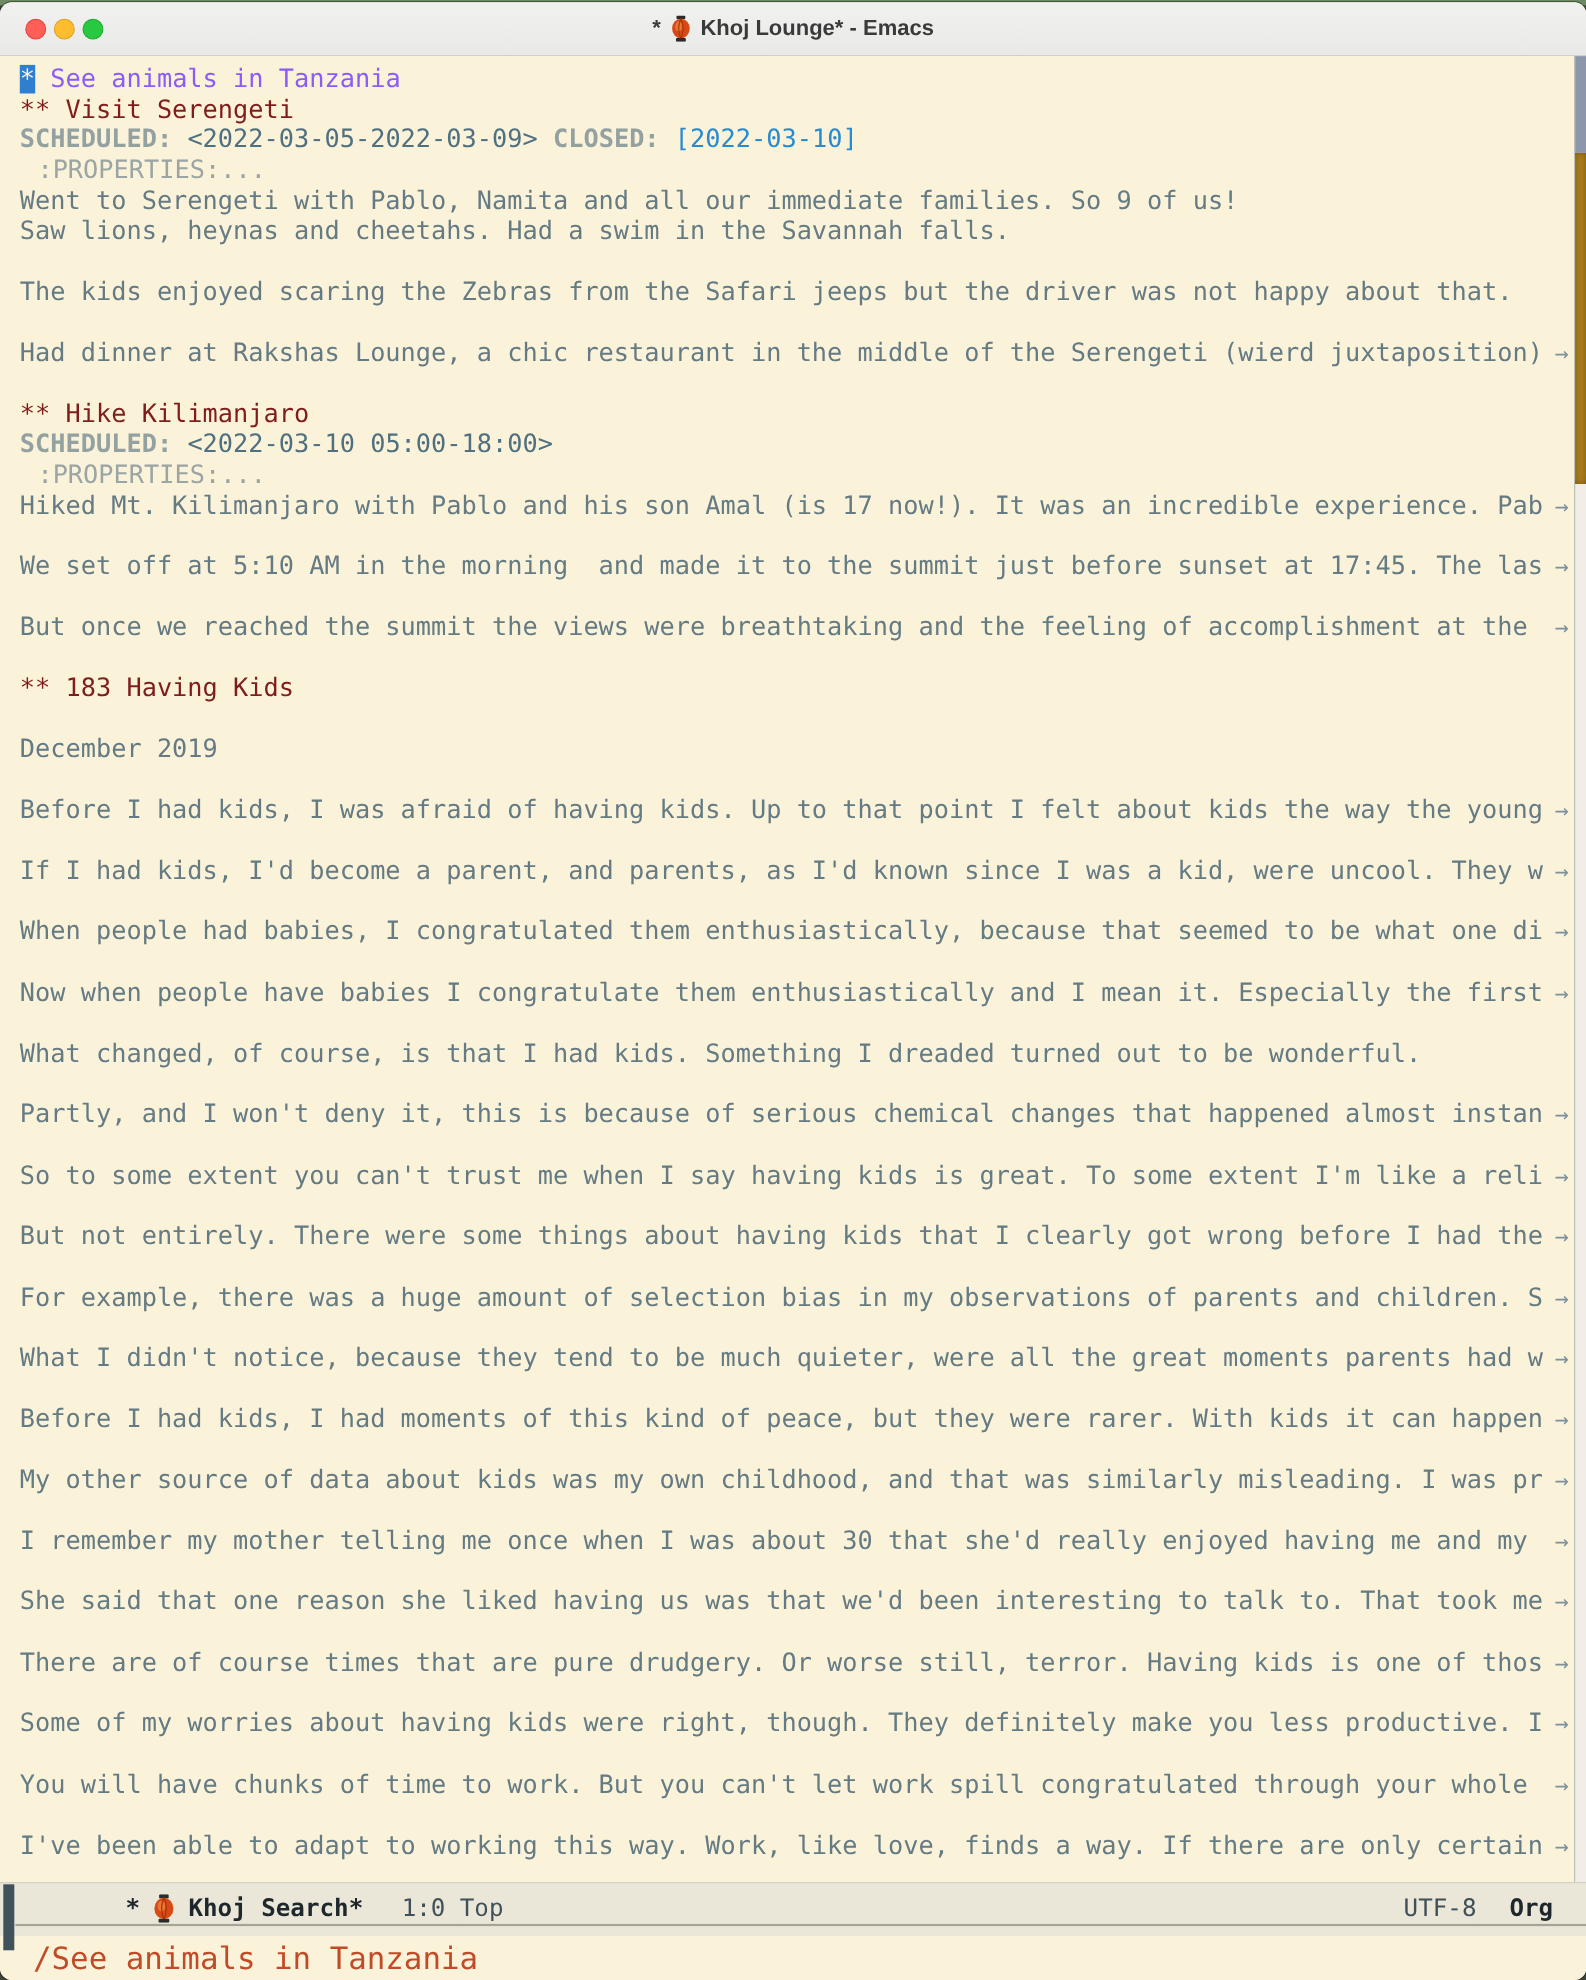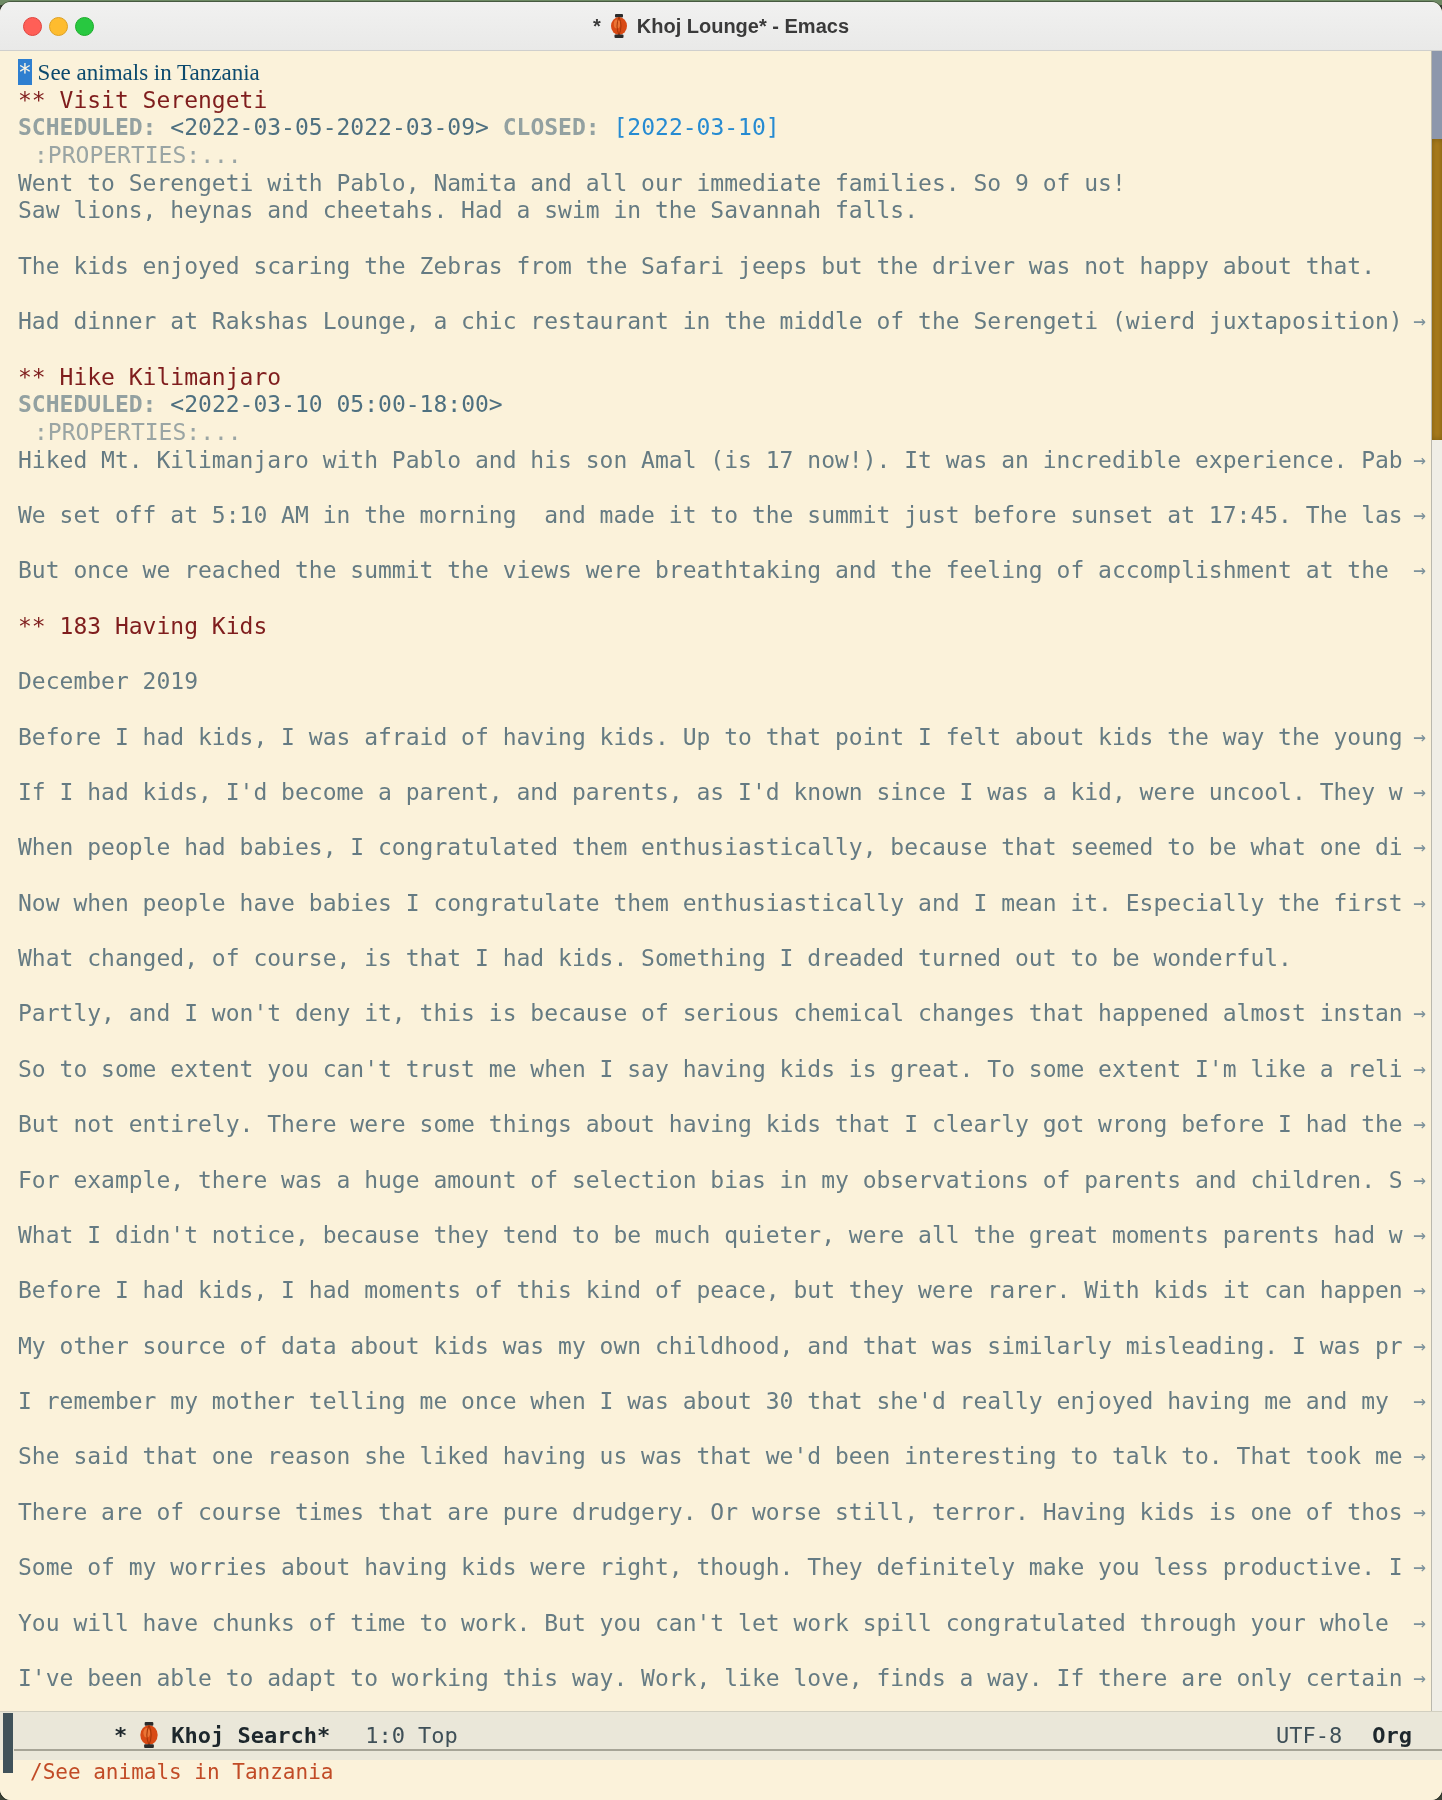--- a/index.html
+++ b/index.html
@@ -17,21 +17,21 @@
   .light.yellow{background:#febc2e;border:1px solid #dea123;}
   .light.green{background:#28c840;border:1px solid #1dad2b;}
   .title-wrap{display:flex;align-items:center;gap:8px;}
   .lantern{display:inline-block;vertical-align:middle;}
   
   .buffer{flex:1 1 auto;position:relative;overflow:hidden;background:#fbf2da;
           font-family:"DejaVu Sans Mono","Liberation Mono",monospace;font-size:23px;line-height:27.7px;}
   .lines{position:absolute;top:8px;left:18px;right:40px;}
   .row{height:27.7px;white-space:pre;position:relative;}
   .s-body{color:#657b83;}
-  .s-h1{color:#0c4a6e;font-family:Liberation Serif, serif;}
+  .s-h1{color:#8b5cf6;}
   .s-h2{color:#7f1d1d;}
   .s-kw{color:#93a1a1;font-weight:bold;}
   .s-props{color:#9aa5a4;margin-left:16px;}
   .s-date{color:#4e7080;}
   .s-link{color:#268bd2;margin-top:42px;}
   .s-cursor{background:#2e7fd0;color:#fdf6e3;}
   .arrow{position:absolute;right:-24px;top:0;color:#7d929b;font-size:21px;}
   
   .scrollbar{position:absolute;top:0;right:0;width:10px;bottom:0;background:#f0eee6;border-left:1px solid #bab8ad;}
   .sb-slate{position:absolute;top:0;left:0;right:0;height:88px;background:#8d97ac;}
@@ -42,22 +42,22 @@
   .ml-underline{position:absolute;left:14px;right:0;top:37px;height:2px;background:#a6a496;}
   .ml-bar{position:absolute;left:3px;top:1px;width:10px;height:60px;background:#40525a;z-index:4;}
   .ml-left{position:absolute;left:112px;top:0;height:46px;display:flex;align-items:center;gap:9px;z-index:2;}
   .ml-right{position:absolute;right:28px;top:0;height:46px;display:flex;align-items:center;gap:26px;z-index:2;}
   .ml-left span,.ml-right span{background:#eae7d9;padding:0 2px;}
   .ml-name{font-weight:bold;color:#1d272c;}
   .ml-star{color:#1d272c;font-weight:bold;}
   .ml-pos{margin-left:22px;}
   .ml-mode{font-weight:bold;color:#1d272c;}
   
-  .minibuffer{flex:0 0 40px;height:40px;background:#fbf2da;display:flex;padding-left:30px;
-              font-family:"DejaVu Sans Mono","Liberation Mono",monospace;font-size:21px;color:#c14b26;white-space:pre;}
+  .minibuffer{flex:0 0 40px;height:40px;background:#fbf2da;display:flex;align-items:center;padding-left:30px;
+              font-family:"DejaVu Sans Mono","Liberation Mono",monospace;font-size:28px;color:#c14b26;white-space:pre;}
 </style>
 </head>
 <body>
 
 <div class="stage">
   <div class="window">
 
     <div class="titlebar">
       <div class="lights">
         <span class="light red"></span>

